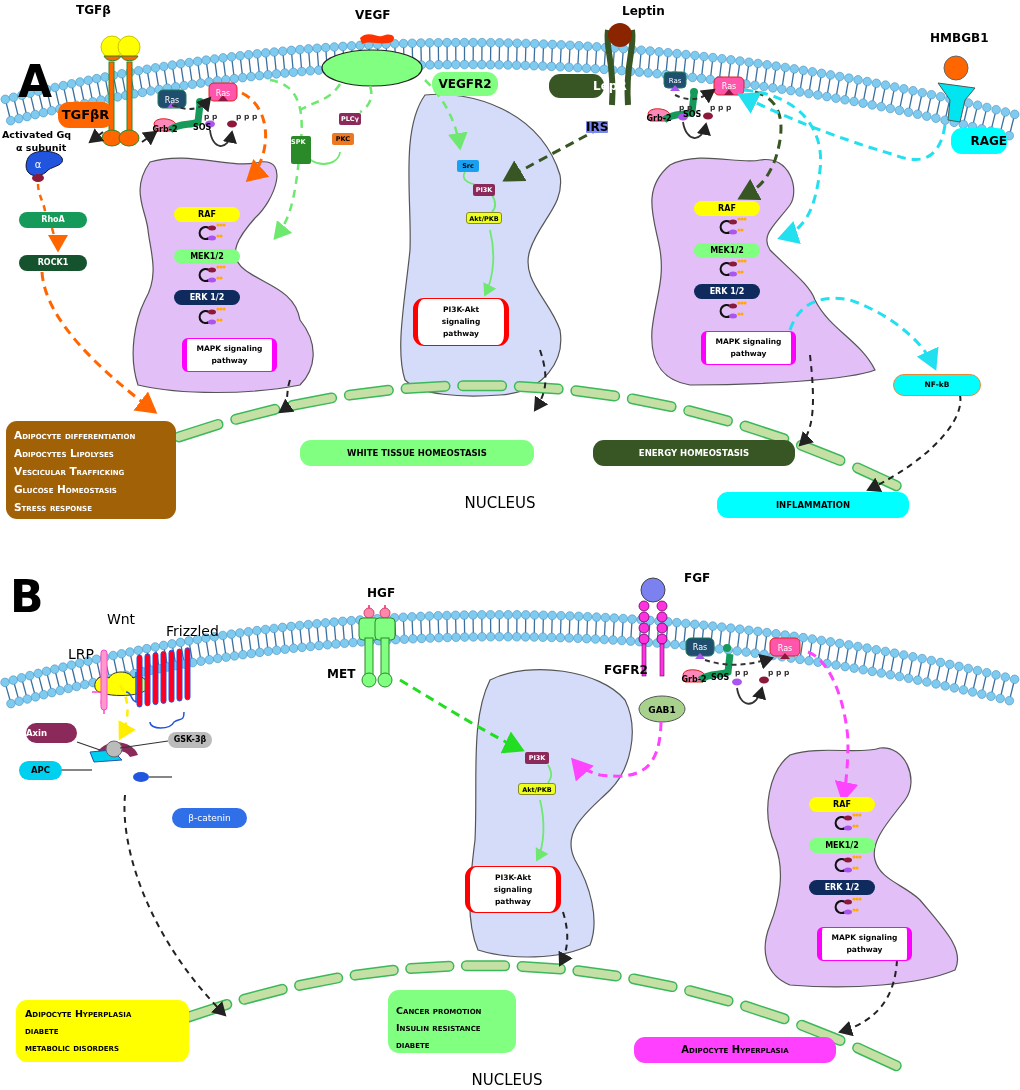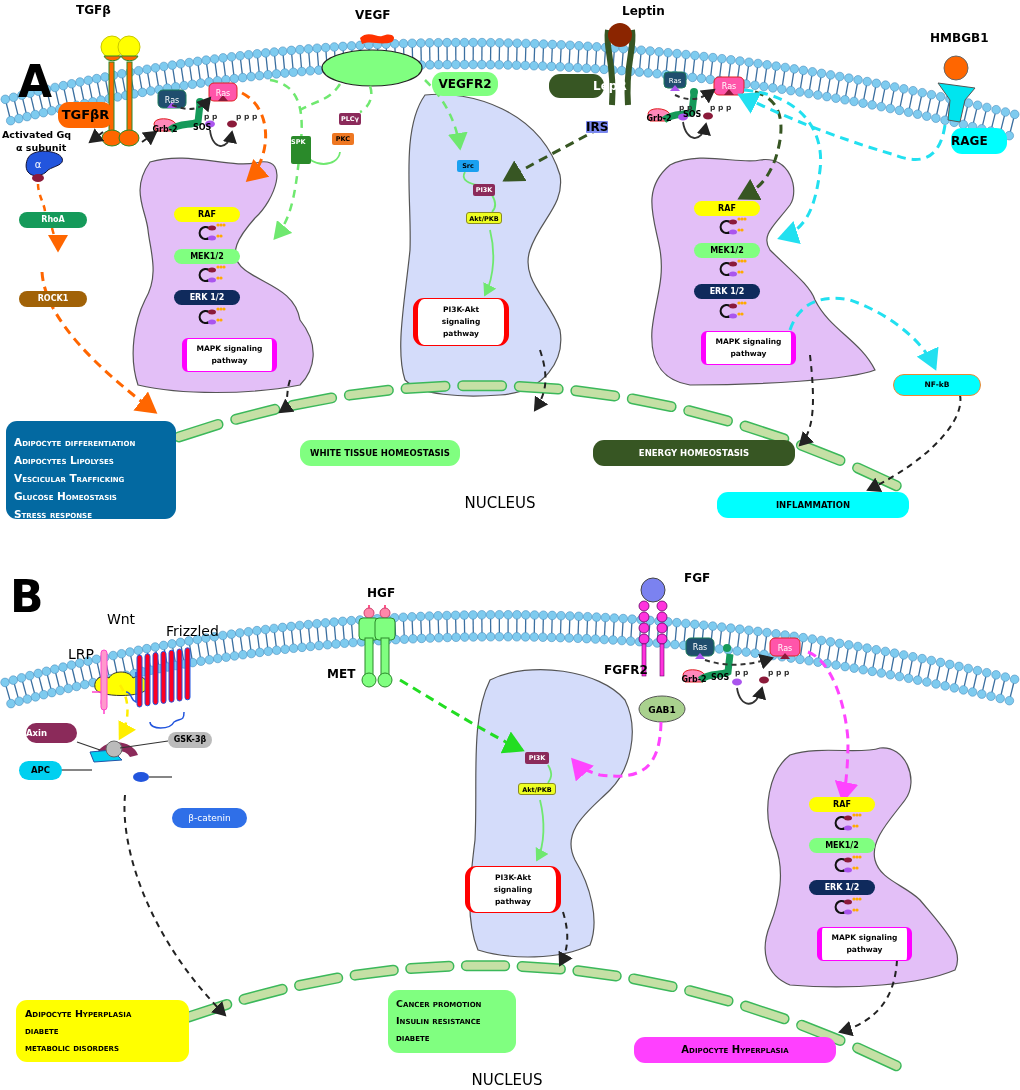--- a/index.html
+++ b/index.html
@@ -1083,24 +1083,24 @@
   <text x="785" y="651" font-size="8" fill="#fff" text-anchor="middle">Ras</text>
   <text class="lbl" x="694" y="682" font-size="8" text-anchor="middle">Grb-2</text>
   <text class="lbl" x="711" y="680" font-size="8">SOS</text>
   <text class="lbl" x="735" y="675" font-size="7.5" fill="#333">p p</text>
   <text class="lbl" x="768" y="675" font-size="7.5" fill="#333">p p p</text>
 </svg>
 
 <div class="box" style="left:58px;top:102px;width:55px;height:26px;background:#ff6600;color:#000;font-size:13px;line-height:26px;text-align:center;">TGFβR</div>
 <div class="box" style="left:432px;top:72px;width:66px;height:24px;background:#80ff80;color:#000;font-size:12px;line-height:24px;text-align:center;">VEGFR2</div>
 <div class="box" style="left:549px;top:74px;width:55px;height:24px;background:#375623;color:#fff;font-size:12px;line-height:24px;text-align:center;padding-left:44px;">LepR</div>
-<div class="box" style="left:951px;top:128px;width:56px;height:26px;background:#00ffff;color:#000;font-size:12px;line-height:26px;text-align:left;">RAGE</div>
+<div class="box" style="left:951px;top:128px;width:56px;height:26px;background:#00ffff;color:#000;font-size:12px;line-height:26px;text-align:right;">RAGE</div>
 
 <div class="box" style="left:19px;top:212px;width:68px;height:16px;background:#159a5a;color:#fff;font-size:8px;line-height:16px;text-align:center;border-radius:8px;">RhoA</div>
-<div class="box" style="left:19px;top:255px;width:68px;height:16px;background:#a16207;color:#fff;font-size:8px;line-height:16px;text-align:center;border-radius:8px;margin-top:36px;">ROCK1</div>
+<div class="box" style="left:19px;top:255px;width:68px;height:16px;background:#14532d;color:#fff;font-size:8px;line-height:16px;text-align:center;border-radius:8px;">ROCK1</div>
 
 <div class="box" style="left:291px;top:136px;width:20px;height:28px;background:#2a8a2a;color:#fff;font-size:6.5px;line-height:12px;text-align:left;border-radius:2px;">SPK</div>
 <div class="box" style="left:339px;top:113px;width:22px;height:12px;background:#8b2a5a;color:#fff;font-size:6.5px;line-height:12px;text-align:center;border-radius:2px;">PLCγ</div>
 <div class="box" style="left:332px;top:133px;width:22px;height:12px;background:#ee7722;color:#000;font-size:6.5px;line-height:12px;text-align:center;border-radius:2px;">PKC</div>
 <div class="box" style="left:586px;top:121px;width:22px;height:12px;background:#7a88ee;color:#000;font-size:12px;line-height:12px;text-align:center;border-radius:1px;">IRS</div>
 <div class="box" style="left:457px;top:160px;width:22px;height:12px;background:#1aa0f0;color:#000;font-size:6.5px;line-height:12px;text-align:center;border-radius:2px;">Src</div>
 <div class="box" style="left:473px;top:184px;width:22px;height:12px;background:#8b2a5a;color:#fff;font-size:6.5px;line-height:12px;text-align:center;border-radius:2px;">PI3K</div>
 <div class="box" style="left:466px;top:212px;width:36px;height:12px;background:#eeff22;color:#000;font-size:6.5px;line-height:12px;text-align:center;border-radius:3px;border:1px solid #8a8a22;">Akt/PKB</div>
 
 <div class="box" style="left:413px;top:298px;width:96px;height:48px;background:#fff;border:1.5px solid #ff0000;border-left:5px solid #ff0000;border-right:5px solid #ff0000;color:#000;font-size:7.5px;line-height:12px;text-align:center;padding-top:5px;">
@@ -1120,28 +1120,28 @@
 <div class="box" style="left:694px;top:201px;width:66px;height:15px;background:#ffff00;color:#000;font-size:8px;line-height:15px;text-align:center;border-radius:8px;">RAF</div>
 <div class="box" style="left:694px;top:243px;width:66px;height:15px;background:#80ff80;color:#000;font-size:8px;line-height:15px;text-align:center;border-radius:8px;">MEK1/2</div>
 <div class="box" style="left:694px;top:284px;width:66px;height:15px;background:#0f2a5c;color:#fff;font-size:8px;line-height:15px;text-align:center;border-radius:8px;">ERK 1/2</div>
 <div class="box" style="left:701px;top:331px;width:95px;height:34px;background:#fff;border:1.5px solid #ff00ff;border-left:5px solid #ff00ff;border-right:5px solid #ff00ff;border-radius:6px;color:#000;font-size:7.5px;line-height:12px;text-align:center;padding-top:4px;">
   <div>MAPK signaling</div>
   <div>pathway</div>
 </div>
 
 <div class="box" style="left:893px;top:374px;width:88px;height:22px;background:#00ffff;border:1.5px solid #ee8833;color:#000;font-size:7.5px;line-height:19px;text-align:center;">NF-kB</div>
 
-<div class="box sc" style="left:6px;top:421px;width:170px;height:98px;background:#0369a1;color:#fff;font-size:10.5px;line-height:18px;padding:12px 0 0 8px;">
+<div class="box sc" style="left:6px;top:421px;width:170px;height:98px;background:#a16207;color:#fff;font-size:10.5px;line-height:18px;padding:5px 0 0 8px;">
   <div>Adipocyte differentiation</div>
   <div>Adipocytes Lipolyses</div>
   <div>Vescicular Trafficking</div>
   <div>Glucose Homeostasis</div>
   <div>Stress response</div>
 </div>
-<div class="box" style="left:300px;top:440px;width:160px;height:26px;background:#80ff80;color:#000;font-size:8.5px;line-height:26px;text-align:center;">WHITE TISSUE HOMEOSTASIS</div>
+<div class="box" style="left:300px;top:440px;width:234px;height:26px;background:#80ff80;color:#000;font-size:8.5px;line-height:26px;text-align:center;">WHITE TISSUE HOMEOSTASIS</div>
 <div class="box" style="left:593px;top:440px;width:202px;height:26px;background:#375623;color:#fff;font-size:8.5px;line-height:26px;text-align:center;">ENERGY HOMEOSTASIS</div>
 <div class="box" style="left:717px;top:492px;width:192px;height:26px;background:#00ffff;color:#000;font-size:8.5px;line-height:26px;text-align:center;">INFLAMMATION</div>
 
 <div class="box" style="left:26px;top:723px;width:51px;height:20px;background:#8b2a5a;color:#fff;font-size:8.5px;line-height:20px;">Axin</div>
 <div class="box" style="left:19px;top:761px;width:43px;height:19px;background:#00d0f0;color:#000;font-size:8.5px;line-height:19px;text-align:center;">APC</div>
 <div class="box" style="left:168px;top:732px;width:44px;height:16px;background:#bbb;color:#000;font-size:8px;line-height:16px;text-align:center;">GSK-3β</div>
 <div class="box" style="left:172px;top:808px;width:75px;height:20px;background:#2f6fe8;color:#fff;font-size:9px;font-weight:normal;line-height:20px;text-align:center;">β-catenin</div>
 
 <div class="box" style="left:525px;top:752px;width:24px;height:12px;background:#8b2a5a;color:#fff;font-size:6.5px;line-height:12px;text-align:center;border-radius:2px;">PI3K</div>
 <div class="box" style="left:518px;top:783px;width:38px;height:12px;background:#eeff22;color:#000;font-size:6.5px;line-height:12px;text-align:center;border-radius:3px;border:1px solid #8a8a22;">Akt/PKB</div>
@@ -1157,18 +1157,18 @@
 <div class="box" style="left:817px;top:927px;width:95px;height:34px;background:#fff;border:1.5px solid #ff00ff;border-left:5px solid #ff00ff;border-right:5px solid #ff00ff;border-radius:6px;color:#000;font-size:7.5px;line-height:12px;text-align:center;padding-top:4px;">
   <div>MAPK signaling</div>
   <div>pathway</div>
 </div>
 
 <div class="box sc" style="left:16px;top:1000px;width:173px;height:62px;background:#ffff00;color:#000;font-size:9.5px;line-height:17px;padding:5px 0 0 9px;">
   <div>Adipocyte Hyperplasia</div>
   <div>diabete</div>
   <div>metabolic disorders</div>
 </div>
-<div class="box sc" style="left:388px;top:990px;width:128px;height:63px;background:#80ff80;color:#000;font-size:9.5px;line-height:17px;padding:5px 0 0 8px;">
+<div class="box sc" style="left:388px;top:990px;width:128px;height:63px;background:#80ff80;color:#000;font-size:9.5px;line-height:17px;padding:12px 0 0 8px;">
   <div>Cancer promotion</div>
   <div>Insulin resistance</div>
   <div>diabete</div>
 </div>
 <div class="box sc" style="left:634px;top:1037px;width:202px;height:26px;background:#ff40ff;color:#000;font-size:10px;line-height:26px;text-align:center;">Adipocyte Hyperplasia</div>
 
 </body></html>

